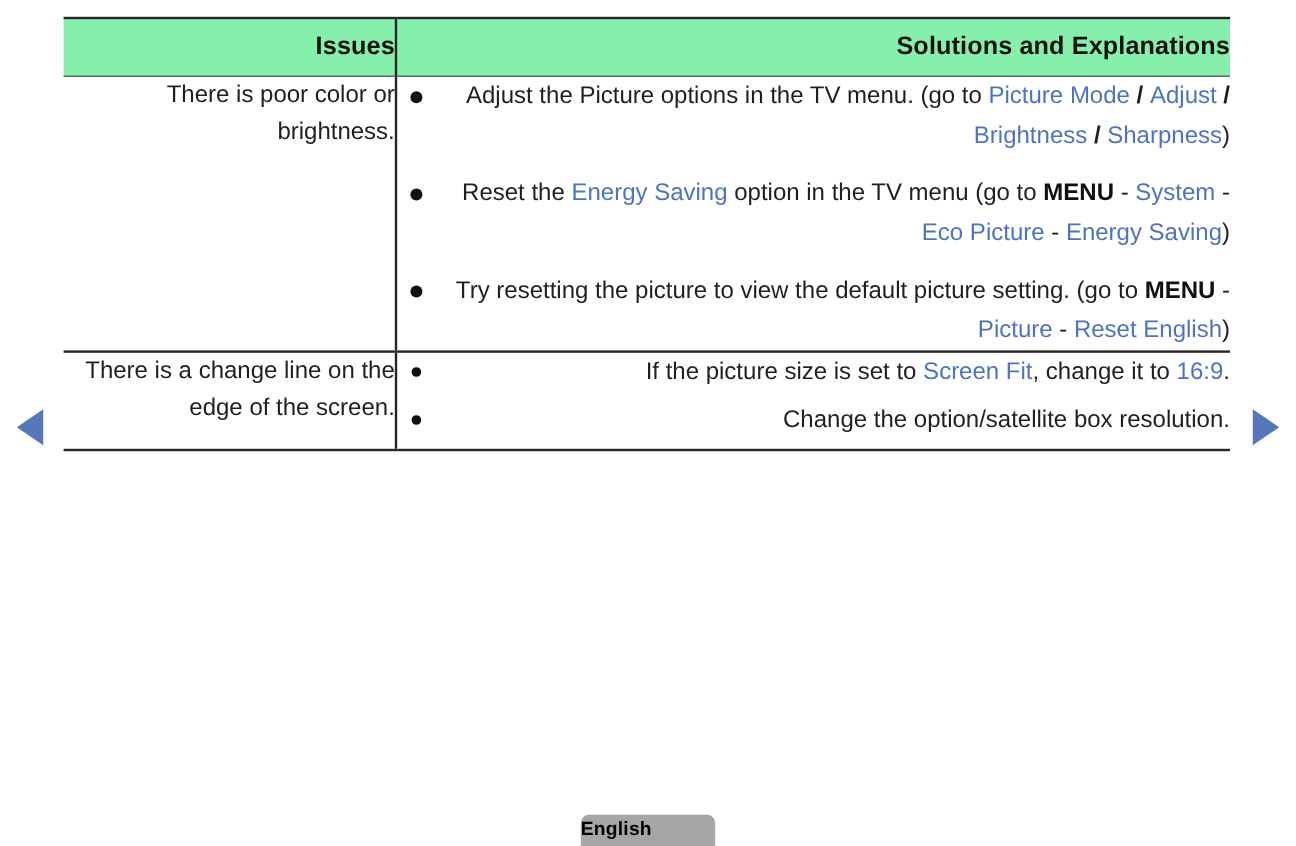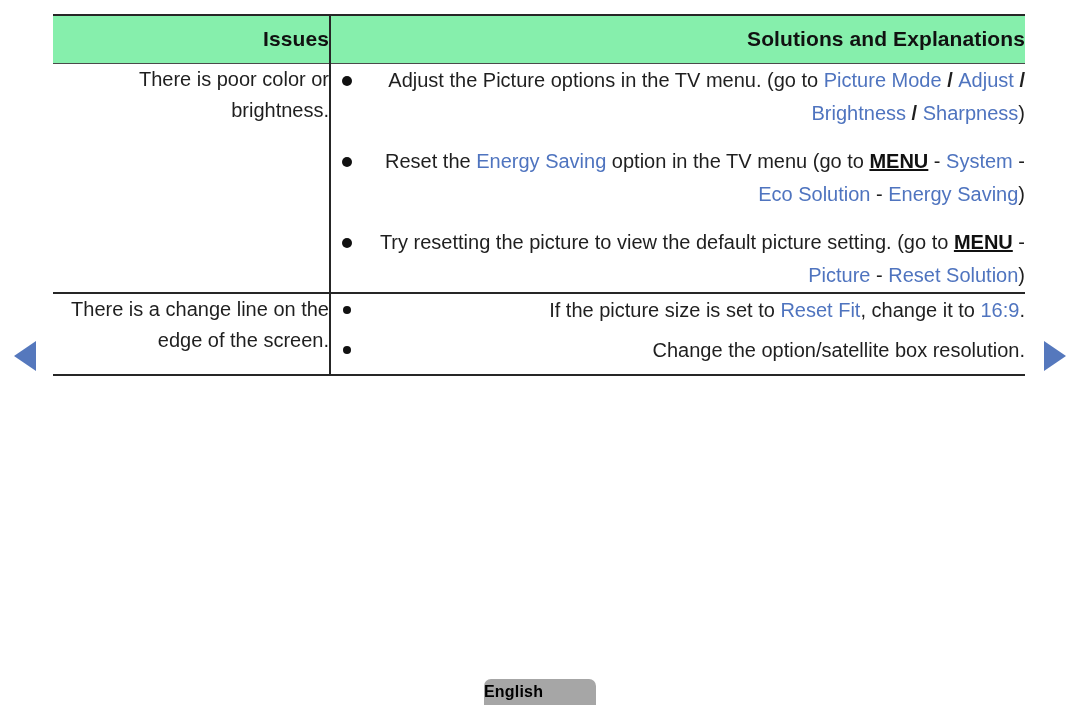--- a/index.html
+++ b/index.html
@@ -119,21 +119,21 @@
   }
   ul.blist.sm > li::before {
     left: 12px;
     top: 12px;
     width: 8px;
     height: 8px;
   }
 
   
   .mb { color: #4f74bf; font-weight: normal; }
-  .kb { color: #111111; font-weight: bold; text-decoration: underline; }
+  .kb { color: #111111; font-weight: bold; }
   .sep { color: #1f1f1f; font-weight: bold; }
 
   
   .lang-badge {
     position: absolute;
     left: 484px;
     top: 679px;
     width: 112px;
     height: 28px;
     background: #a6a6a6;
@@ -164,30 +164,30 @@
         <th class="col-issue">Issues</th>
         <th class="col-sol">Solutions and Explanations</th>
       </tr>
     </thead>
     <tbody id="tbody">
         <tr>
           <td class="issue-cell">There is poor color or brightness.</td>
           <td class="sol-cell">
             <ul class="blist">
               <li><span>Adjust the Picture options in the TV menu. (go to </span><span class="mb">Picture Mode</span><span class="sep"> / </span><span class="mb">Adjust</span><span class="sep"> / </span><span class="mb">Brightness</span><span class="sep"> / </span><span class="mb">Sharpness</span><span>)</span></li>
-              <li><span>Reset the </span><span class="mb">Energy Saving</span><span> option in the TV menu (go to </span><span class="kb">MENU</span><span> - </span><span class="mb">System</span><span> - </span><span class="mb">Eco Solution</span><span> - </span><span class="mb">Energy Saving</span><span>)</span></li>
-              <li><span>Try resetting the picture to view the default picture setting. (go to </span><span class="kb">MENU</span><span> - </span><span class="mb">Picture</span><span> - </span><span class="mb">Reset Solution</span><span>)</span></li>
+              <li><span>Reset the </span><span class="mb">Energy Saving</span><span> option in the TV menu (go to </span><span class="kb">MENU</span><span> - </span><span class="mb">System</span><span> - </span><span class="mb">Eco Picture</span><span> - </span><span class="mb">Energy Saving</span><span>)</span></li>
+              <li><span>Try resetting the picture to view the default picture setting. (go to </span><span class="kb">MENU</span><span> - </span><span class="mb">Picture</span><span> - </span><span class="mb">Reset English</span><span>)</span></li>
             </ul>
           </td>
         </tr>
         <tr>
           <td class="issue-cell">There is a change line on the edge of the screen.</td>
           <td class="sol-cell">
             <ul class="blist sm">
-              <li><span>If the picture size is set to </span><span class="mb">Reset Fit</span><span>, change it to </span><span class="mb">16:9</span><span>.</span></li>
+              <li><span>If the picture size is set to </span><span class="mb">Screen Fit</span><span>, change it to </span><span class="mb">16:9</span><span>.</span></li>
               <li><span>Change the option/satellite box resolution.</span></li>
             </ul>
           </td>
         </tr>
       </tbody>
   </table>
 </div>
 
 <div class="lang-badge">English</div>
 

